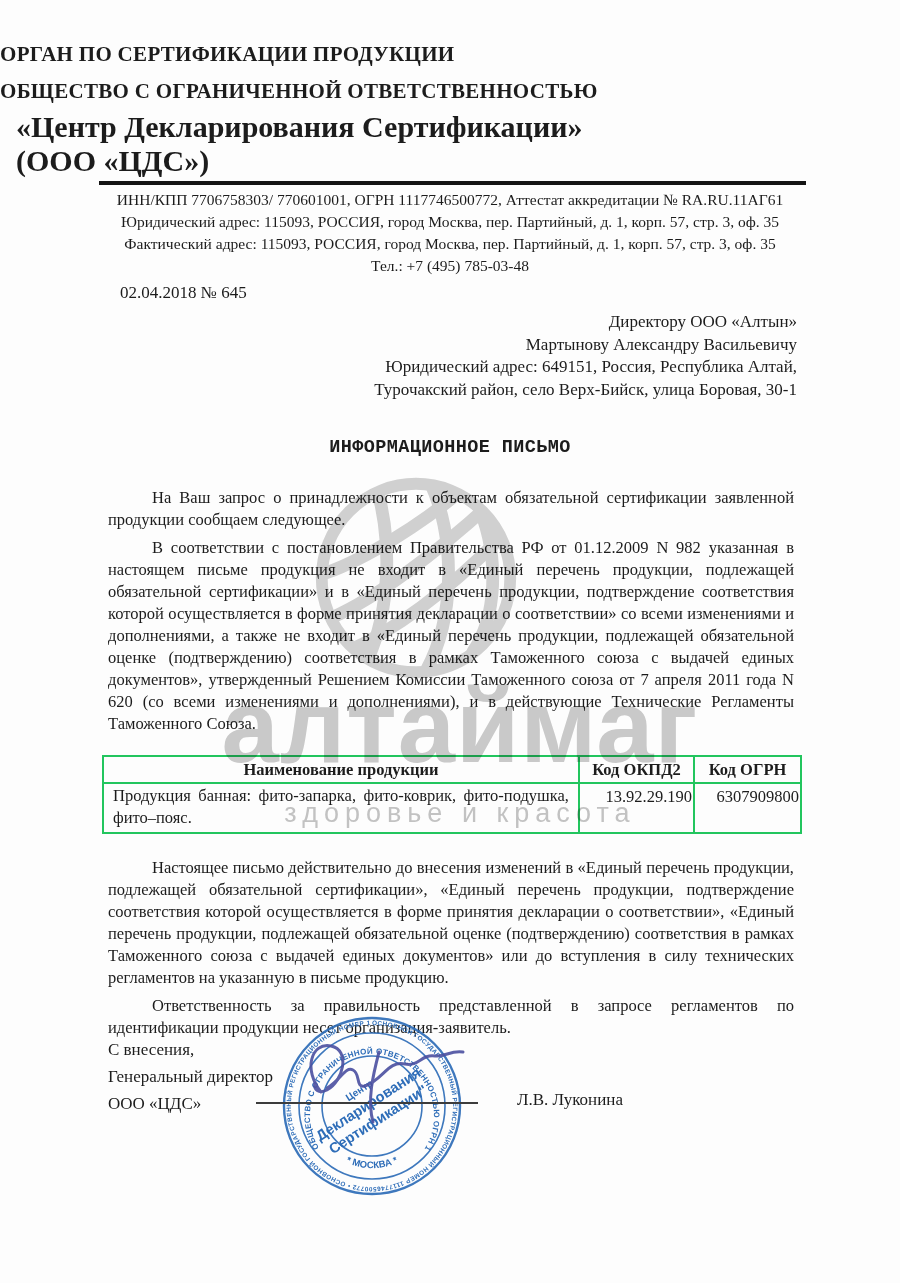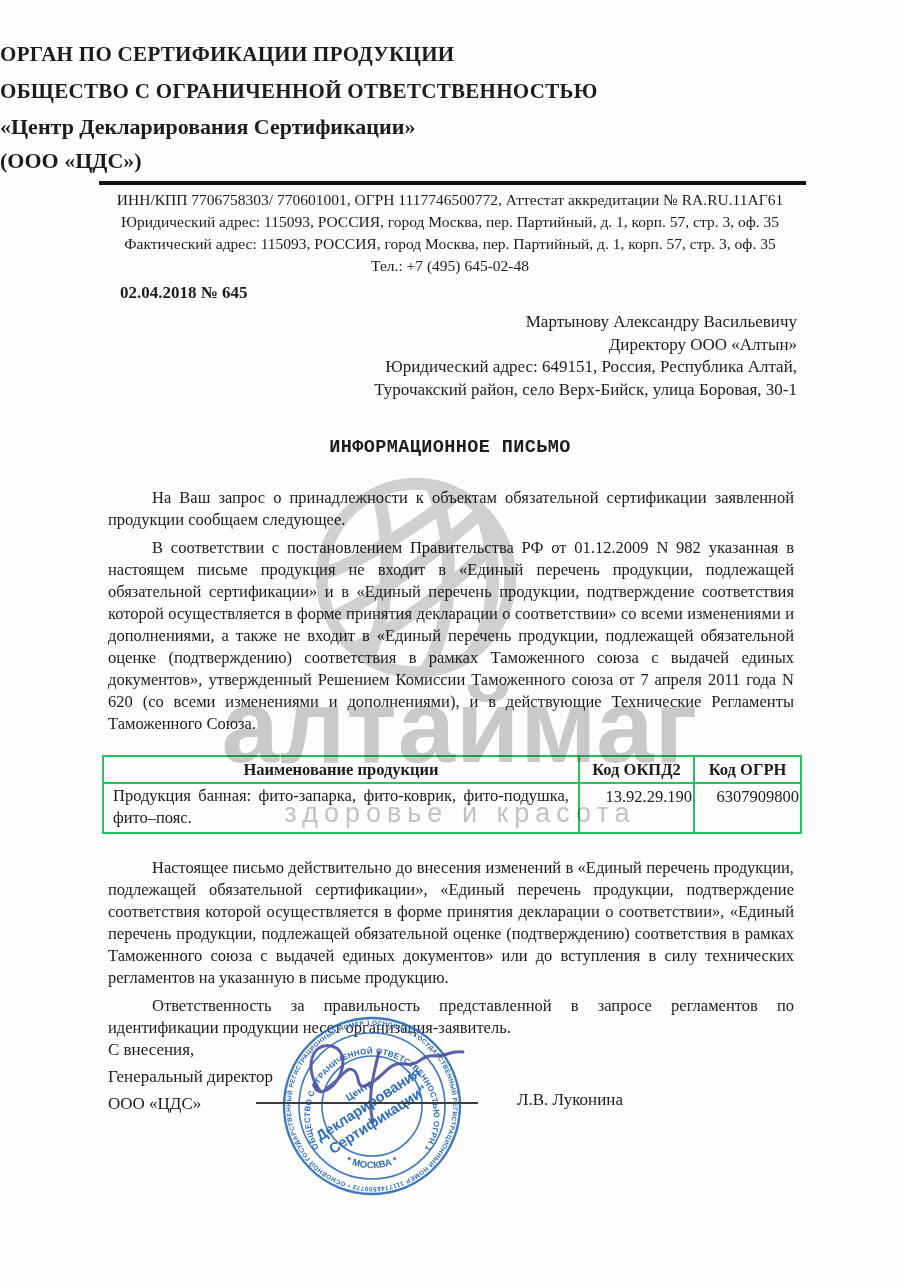--- a/index.html
+++ b/index.html
@@ -1,28 +1,28 @@
 <!DOCTYPE html>
 <html lang="ru"><head>
 <meta charset="utf-8">
 <style>
   html,body{margin:0;padding:0;background:#e8e8e8;}
   .page{position:relative;width:900px;height:1283px;margin:0 auto;background:#fdfdfd;
         font-family:"Liberation Serif",serif;color:#1c1c1c;overflow:hidden;}
 
   .org-header{position:absolute;top:36px;left:0;width:100%;font-weight:bold;}
   .org-l1,.org-l2{font-size:21px;line-height:37px;letter-spacing:.3px;}
-  .org-l3,.org-l4{font-size:22px;line-height:34px;}
+  .org-l3,.org-l4{font-size:30px;line-height:34px;margin-left:16px;}
 
   .rule{position:absolute;left:99px;top:181px;width:707px;height:4px;background:#141414;}
 
   .org-details{position:absolute;top:189px;left:0;width:100%;text-align:center;
                font-size:15.5px;line-height:22px;}
 
-  .doc-number{position:absolute;left:120px;top:283px;font-weight:bold;font-size:17px;}
+  .doc-number{position:absolute;left:120px;top:283px;font-weight:normal;font-size:17px;}
 
   .recipient{position:absolute;top:311px;right:103px;width:560px;text-align:right;
              font-size:17px;line-height:22.5px;}
 
   .doc-title{position:absolute;top:437px;left:0;width:100%;text-align:center;
              font-weight:bold;font-size:18.5px;letter-spacing:.4px;font-family:Liberation Mono, monospace;}
 
   .body{position:absolute;left:102px;width:698px;font-size:16.5px;line-height:22px;
         text-align:justify;}
   .body p{margin:6px;text-indent:44px;}
@@ -68,28 +68,28 @@
     <div class="org-l3">«Центр Декларирования Сертификации»</div>
     <div class="org-l4">(ООО «ЦДС»)</div>
   </header>
 
   <div class="rule"></div>
 
   <div class="org-details">
     <div>ИНН/КПП  7706758303/ 770601001, ОГРН 1117746500772, Аттестат аккредитации № RA.RU.11АГ61</div>
     <div>Юридический адрес: 115093, РОССИЯ, город Москва, пер. Партийный, д. 1, корп. 57, стр. 3, оф. 35</div>
     <div>Фактический адрес: 115093, РОССИЯ, город Москва, пер. Партийный, д. 1, корп. 57, стр. 3, оф. 35</div>
-    <div>Тел.: +7 (495) 645-02-48</div>
+    <div>Тел.: +7 (495) 785-03-48</div>
   </div>
 
   <div class="doc-number">02.04.2018 № 645</div>
 
   <div class="recipient">
+    <div>Директору ООО «Алтын»</div>
     <div>Мартынову Александру Васильевичу</div>
-    <div>Директору ООО «Алтын»</div>
     <div>Юридический адрес: 649151, Россия, Республика Алтай,</div>
     <div>Турочакский район, село Верх-Бийск, улица Боровая, 30-1</div>
   </div>
 
   <div class="doc-title">ИНФОРМАЦИОННОЕ ПИСЬМО</div>
 
   <div class="body body-1">
     <p>На Ваш запрос о принадлежности к объектам обязательной сертификации заявленной продукции сообщаем следующее.</p>
     <p>В соответствии с постановлением Правительства РФ от 01.12.2009 N 982 указанная в настоящем письме продукция не входит в «Единый перечень продукции, подлежащей обязательной сертификации» и в «Единый перечень продукции, подтверждение соответствия которой осуществляется в форме принятия декларации о соответствии» со всеми изменениями и дополнениями, а также не входит в «Единый перечень продукции, подлежащей обязательной оценке (подтверждению) соответствия в рамках Таможенного союза с выдачей единых документов», утвержденный Решением Комиссии Таможенного союза от 7 апреля 2011 года N 620 (со всеми изменениями и дополнениями), и в действующие Технические Регламенты Таможенного Союза.</p>
   </div>

